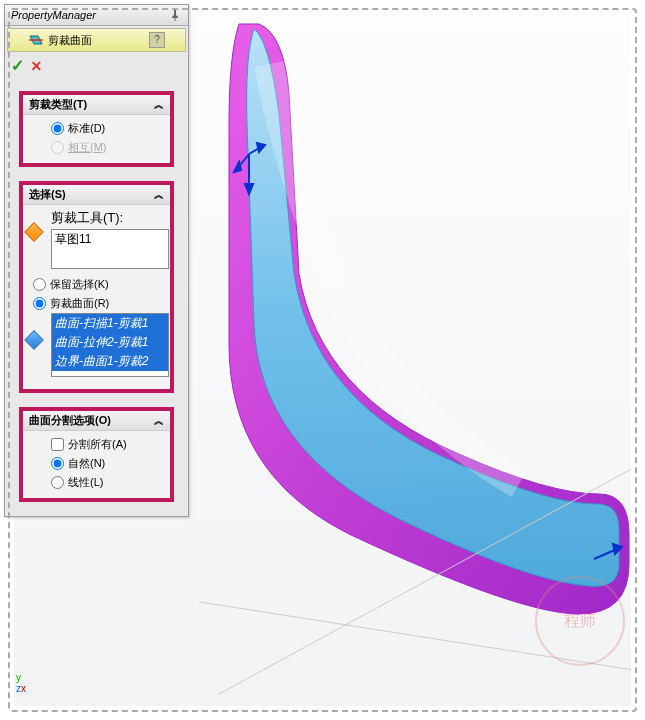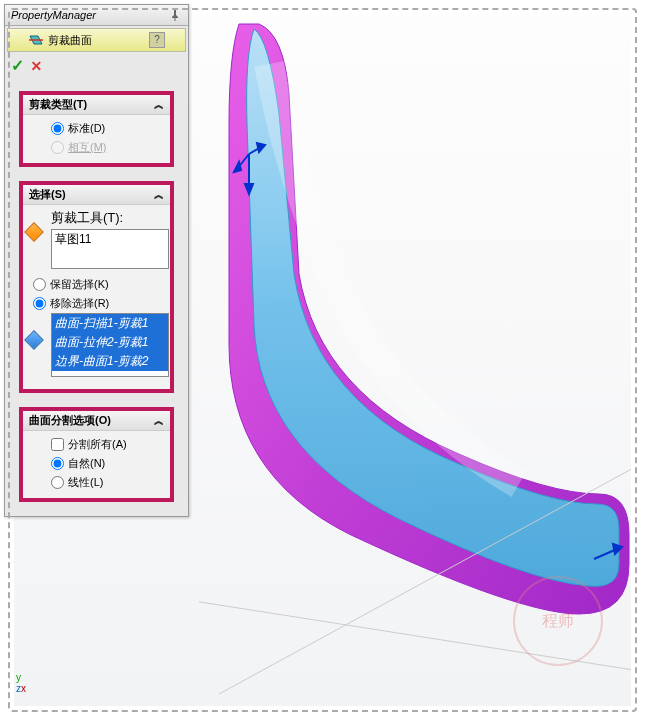--- a/index.html
+++ b/index.html
@@ -40,21 +40,21 @@
 .diamond { width: 14px; height: 14px; transform: rotate(45deg); background: linear-gradient(135deg,#ffb347,#ff8c00); border: 1px solid #c60; }
 .diamond.blue { background: linear-gradient(135deg,#6ab7ff,#2b7cd6); border-color: #2b6cb0; }
 
 .model { position: absolute; left: 185px; top: -40px; width: 460px; height: 730px; }
 
 .axis { position: absolute; left: 2px; bottom: 12px; font-size: 10px; }
 .axis .y { color: #0a0; display: block; }
 .axis .xz { color: #a00; }
 .axis .z { color: #06c; }
 
-.watermark { position: absolute; right: 28px; bottom: 40px; width: 90px; height: 90px; border: 2px solid #d88; border-radius: 50%; opacity: 0.35; display: flex; align-items: center; justify-content: center; color: #d55; font-size: 16px; }
+.watermark { position: absolute; right: 6px; bottom: 40px; width: 90px; height: 90px; border: 2px solid #d88; border-radius: 50%; opacity: 0.35; display: flex; align-items: center; justify-content: center; color: #d55; font-size: 16px; }
 </style>
 </head>
 <body>
 
 <div class="viewport">
   <svg class="model" viewBox="0 0 460 730">
     <defs>
       <linearGradient id="mag" x1="0" y1="0" x2="1" y2="1">
         <stop offset="0" stop-color="#e85fe8"></stop>
           <stop offset="0.5" stop-color="#c23fd6"></stop>
@@ -156,21 +156,21 @@
       <div class="listbox">
         <div class="item">草图11</div>
       </div>
 
       <label class="radio-row" style="margin-left:-18px">
         <input type="radio" name="kr" style="">
         <span>保留选择(K)</span>
       </label>
       <label class="radio-row" style="margin-left:-18px">
         <input type="radio" name="kr" checked="" style="">
-        <span>移除选择(R)</span>
+        <span>剪裁曲面(R)</span>
       </label>
 
       <div class="row-icon" style="top:128px">
           <div class="diamond blue"></div>
         </div>
       <div class="listbox" style="min-height:64px">
         <div class="item selected">曲面-扫描1-剪裁1</div>
         <div class="item selected">曲面-拉伸2-剪裁1</div>
         <div class="item selected">边界-曲面1-剪裁2</div>
       </div>

